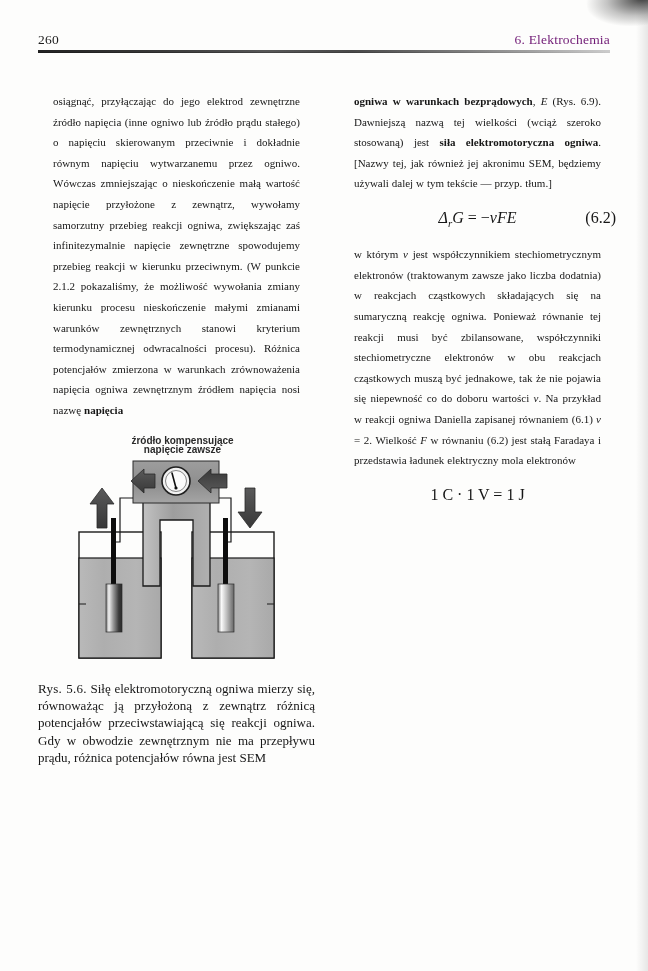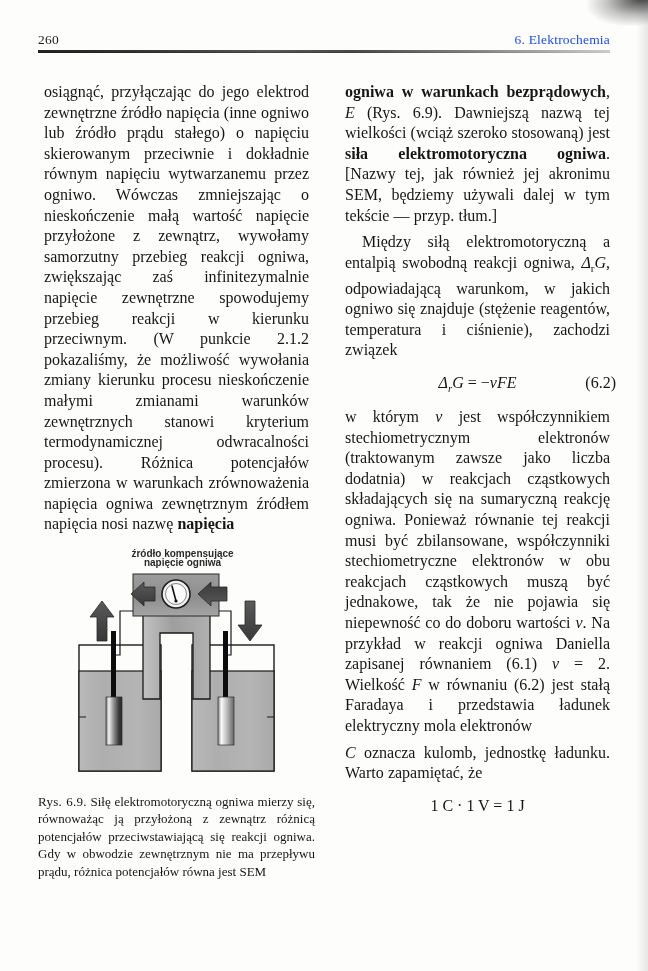--- a/index.html
+++ b/index.html
@@ -43,21 +43,21 @@
     left: 38px;
     width: 572px;
     height: 22px;
     display: flex;
     justify-content: space-between;
     align-items: flex-end;
     font-size: 13.5px;
     letter-spacing: 0.2px;
   }
   .header .folio { color: #1d1d1d; }
-  .header .running-head { color: #1d4ed8; }
+  .header .running-head { color: #701a75; }
   .rule {
     position: absolute;
     top: 50px;
     left: 38px;
     width: 572px;
     height: 3px;
     background: linear-gradient(to right,
         #111 0%, #2b2b2b 22%, #4a4a4a 40%, #3a3a3a 55%,
         #6d6d6d 72%, #9a9a9a 86%, #c9c9c9 100%);
     opacity: 0.92;
@@ -75,22 +75,22 @@
     top: 76px;
     left: 38px;
     width: 578px;
     display: flex;
     gap: 24px;
   }
   .col {
     width: 277px;
   }
   p.body {
-    margin: 6px;
-    font-size: 16px;
+    margin: 15px;
+    font-size: 11px;
     line-height: 20.6px;
     text-align: justify;
     text-justify: inter-word;
     -webkit-hyphens: none;
     hyphens: none;
     word-spacing: 0.2px;
   }
   p.body + p.body { margin-top: 0; }
   p.indent { text-indent: 17px; }
   .b { font-weight: bold; }
@@ -167,21 +167,21 @@
 
     <div class="col">
 
       <p class="body"><span>osiągnąć, przyłączając do jego elektrod zewnętrzne źródło napięcia (inne ogniwo lub źródło prądu stałego) o napięciu skierowanym przeciwnie i dokładnie równym napięciu wytwarzanemu przez ogniwo. Wówczas zmniejszając o nieskończenie małą wartość napięcie przyłożone z zewnątrz, wywołamy samorzutny przebieg reakcji ogniwa, zwiększając zaś infinitezymalnie napięcie zewnętrzne spowodujemy przebieg reakcji w kierunku przeciwnym. (W punkcie 2.1.2 pokazaliśmy, że możliwość wywołania zmiany kierunku procesu nieskończenie małymi zmianami warunków zewnętrznych stanowi kryterium termodynamicznej odwracalności procesu). Różnica potencjałów zmierzona w warunkach zrównoważenia napięcia ogniwa zewnętrznym źródłem napięcia nosi nazwę </span><span class="b">napięcia</span></p>
 
       <div class="figure">
         <div class="fig-canvas">
 
           <div class="fig-label">
             <div>źródło kompensujące</div>
-            <div>napięcie ogniwa</div>
+            <div>napięcie zawsze</div>
           </div>
 
           <svg class="fig-svg" width="235" height="232" viewBox="0 0 235 232">
             <defs>
               <linearGradient id="gradBox" x1="0" y1="0" x2="0" y2="1">
                 <stop offset="0%" stop-color="#9d9d9d"></stop>
                 <stop offset="55%" stop-color="#8e8e8e"></stop>
                 <stop offset="100%" stop-color="#a5a5a5"></stop>
               </linearGradient>
               <linearGradient id="gradLiquid" x1="0" y1="0" x2="1" y2="0">
@@ -250,41 +250,39 @@
 
             <rect x="47" y="148" width="16" height="48" fill="url(#gradElectrodeL)" stroke="#2b2b2b" stroke-width="0.7"></rect>
             <rect x="159" y="148" width="16" height="48" fill="url(#gradElectrodeR)" stroke="#2b2b2b" stroke-width="0.7"></rect>
 
             <path d="M20,168 L27,168" stroke="#1a1a1a" stroke-width="1" fill="none"></path>
             <path d="M208,168 L215,168" stroke="#1a1a1a" stroke-width="1" fill="none"></path>
           </svg>
         </div>
 
         <div class="fig-caption">
-          <span class="cap-lead">Rys. 6.9.</span>
+          <span class="cap-lead">Rys. 5.6.</span>
           <span>Siłę elektromotoryczną ogniwa mierzy się, równoważąc ją przyłożoną z zewnątrz różnicą potencjałów przeciwstawiającą się reakcji ogniwa. Gdy w obwodzie zewnętrznym nie ma przepływu prądu, różnica potencjałów równa jest SEM</span>
         </div>
       </div>
     </div>
 
     <div class="col">
 
       <p class="body"><span class="b">ogniwa w warunkach bezprądowych</span><span>, </span><span class="i">E</span><span> (Rys. 6.9). Dawniejszą nazwą tej wielkości (wciąż szeroko stosowaną) jest </span><span class="b">siła elektromotoryczna ogniwa</span><span>. [Nazwy tej, jak również jej akronimu SEM, będziemy używali dalej w tym tekście — przyp. tłum.]</span></p>
 
-      <p class="body indent"><span>Między siłą elektromotoryczną a entalpią swobodną reakcji ogniwa, </span><span class="i">Δ</span><sub class="small">r</sub><span class="i">G</span><span>, odpowiadającą warunkom, w jakich ogniwo się znajduje (stężenie reagentów, temperatura i ciśnienie), zachodzi związek</span></p>
 
       <div class="equation">
         <span class="eq-body"><span>Δ</span><sub class="small">r</sub><span>G</span><span class="eq-roman"> = −</span><span>ν</span><span>FE</span></span>
         <span class="eq-num">(6.2)</span>
       </div>
 
       <p class="body"><span>w którym </span><span class="i">ν</span><span> jest współczynnikiem stechiometrycznym elektronów (traktowanym zawsze jako liczba dodatnia) w reakcjach cząstkowych składających się na sumaryczną reakcję ogniwa. Ponieważ równanie tej reakcji musi być zbilansowane, współczynniki stechiometryczne elektronów w obu reakcjach cząstkowych muszą być jednakowe, tak że nie pojawia się niepewność co do doboru wartości </span><span class="i">ν</span><span>. Na przykład w reakcji ogniwa Daniella zapisanej równaniem (6.1) </span><span class="i">ν</span><span> = 2. Wielkość </span><span class="i">F</span><span> w równaniu (6.2) jest stałą Faradaya i przedstawia ładunek elektryczny mola elektronów</span></p>
 
 
-      <p class="body"><span class="i">C</span><span> oznacza kulomb, jednostkę ładunku. Warto zapamiętać, że</span></p>
 
       <div class="equation">
         <span class="eq-roman">1 C · 1 V = 1 J</span>
       </div>
 
     </div>
   </div>
 </div>
 
 </body></html>

